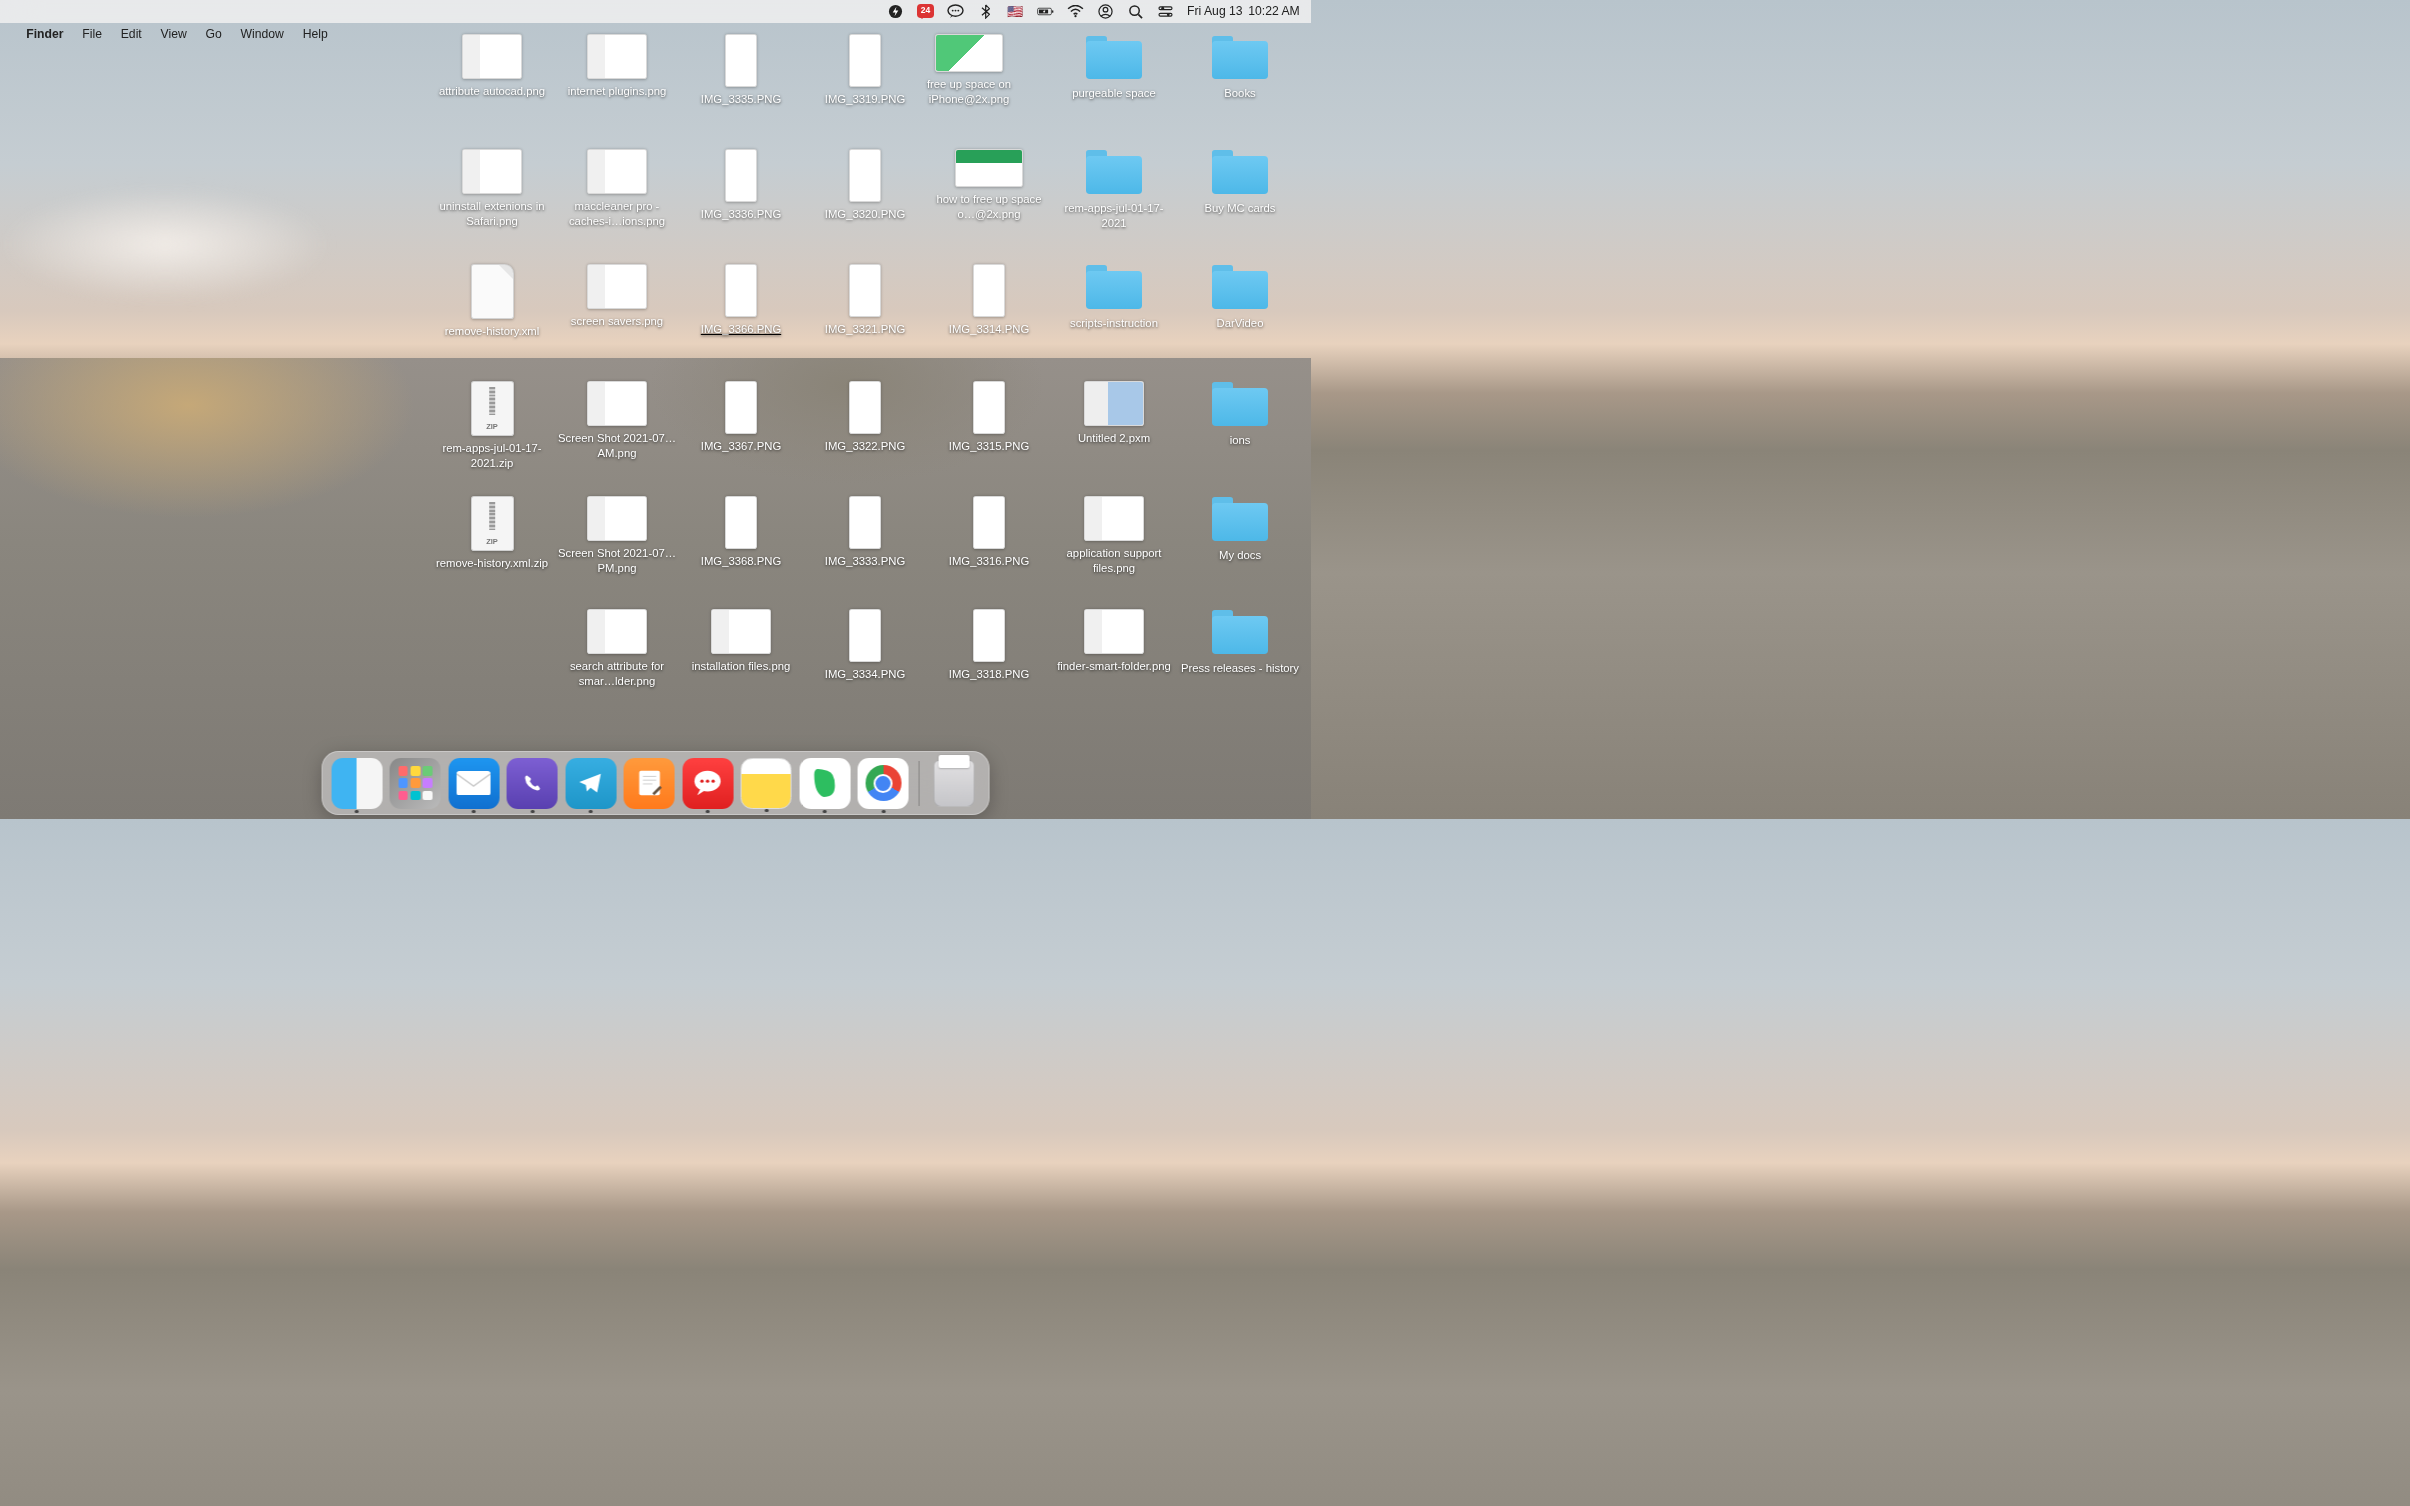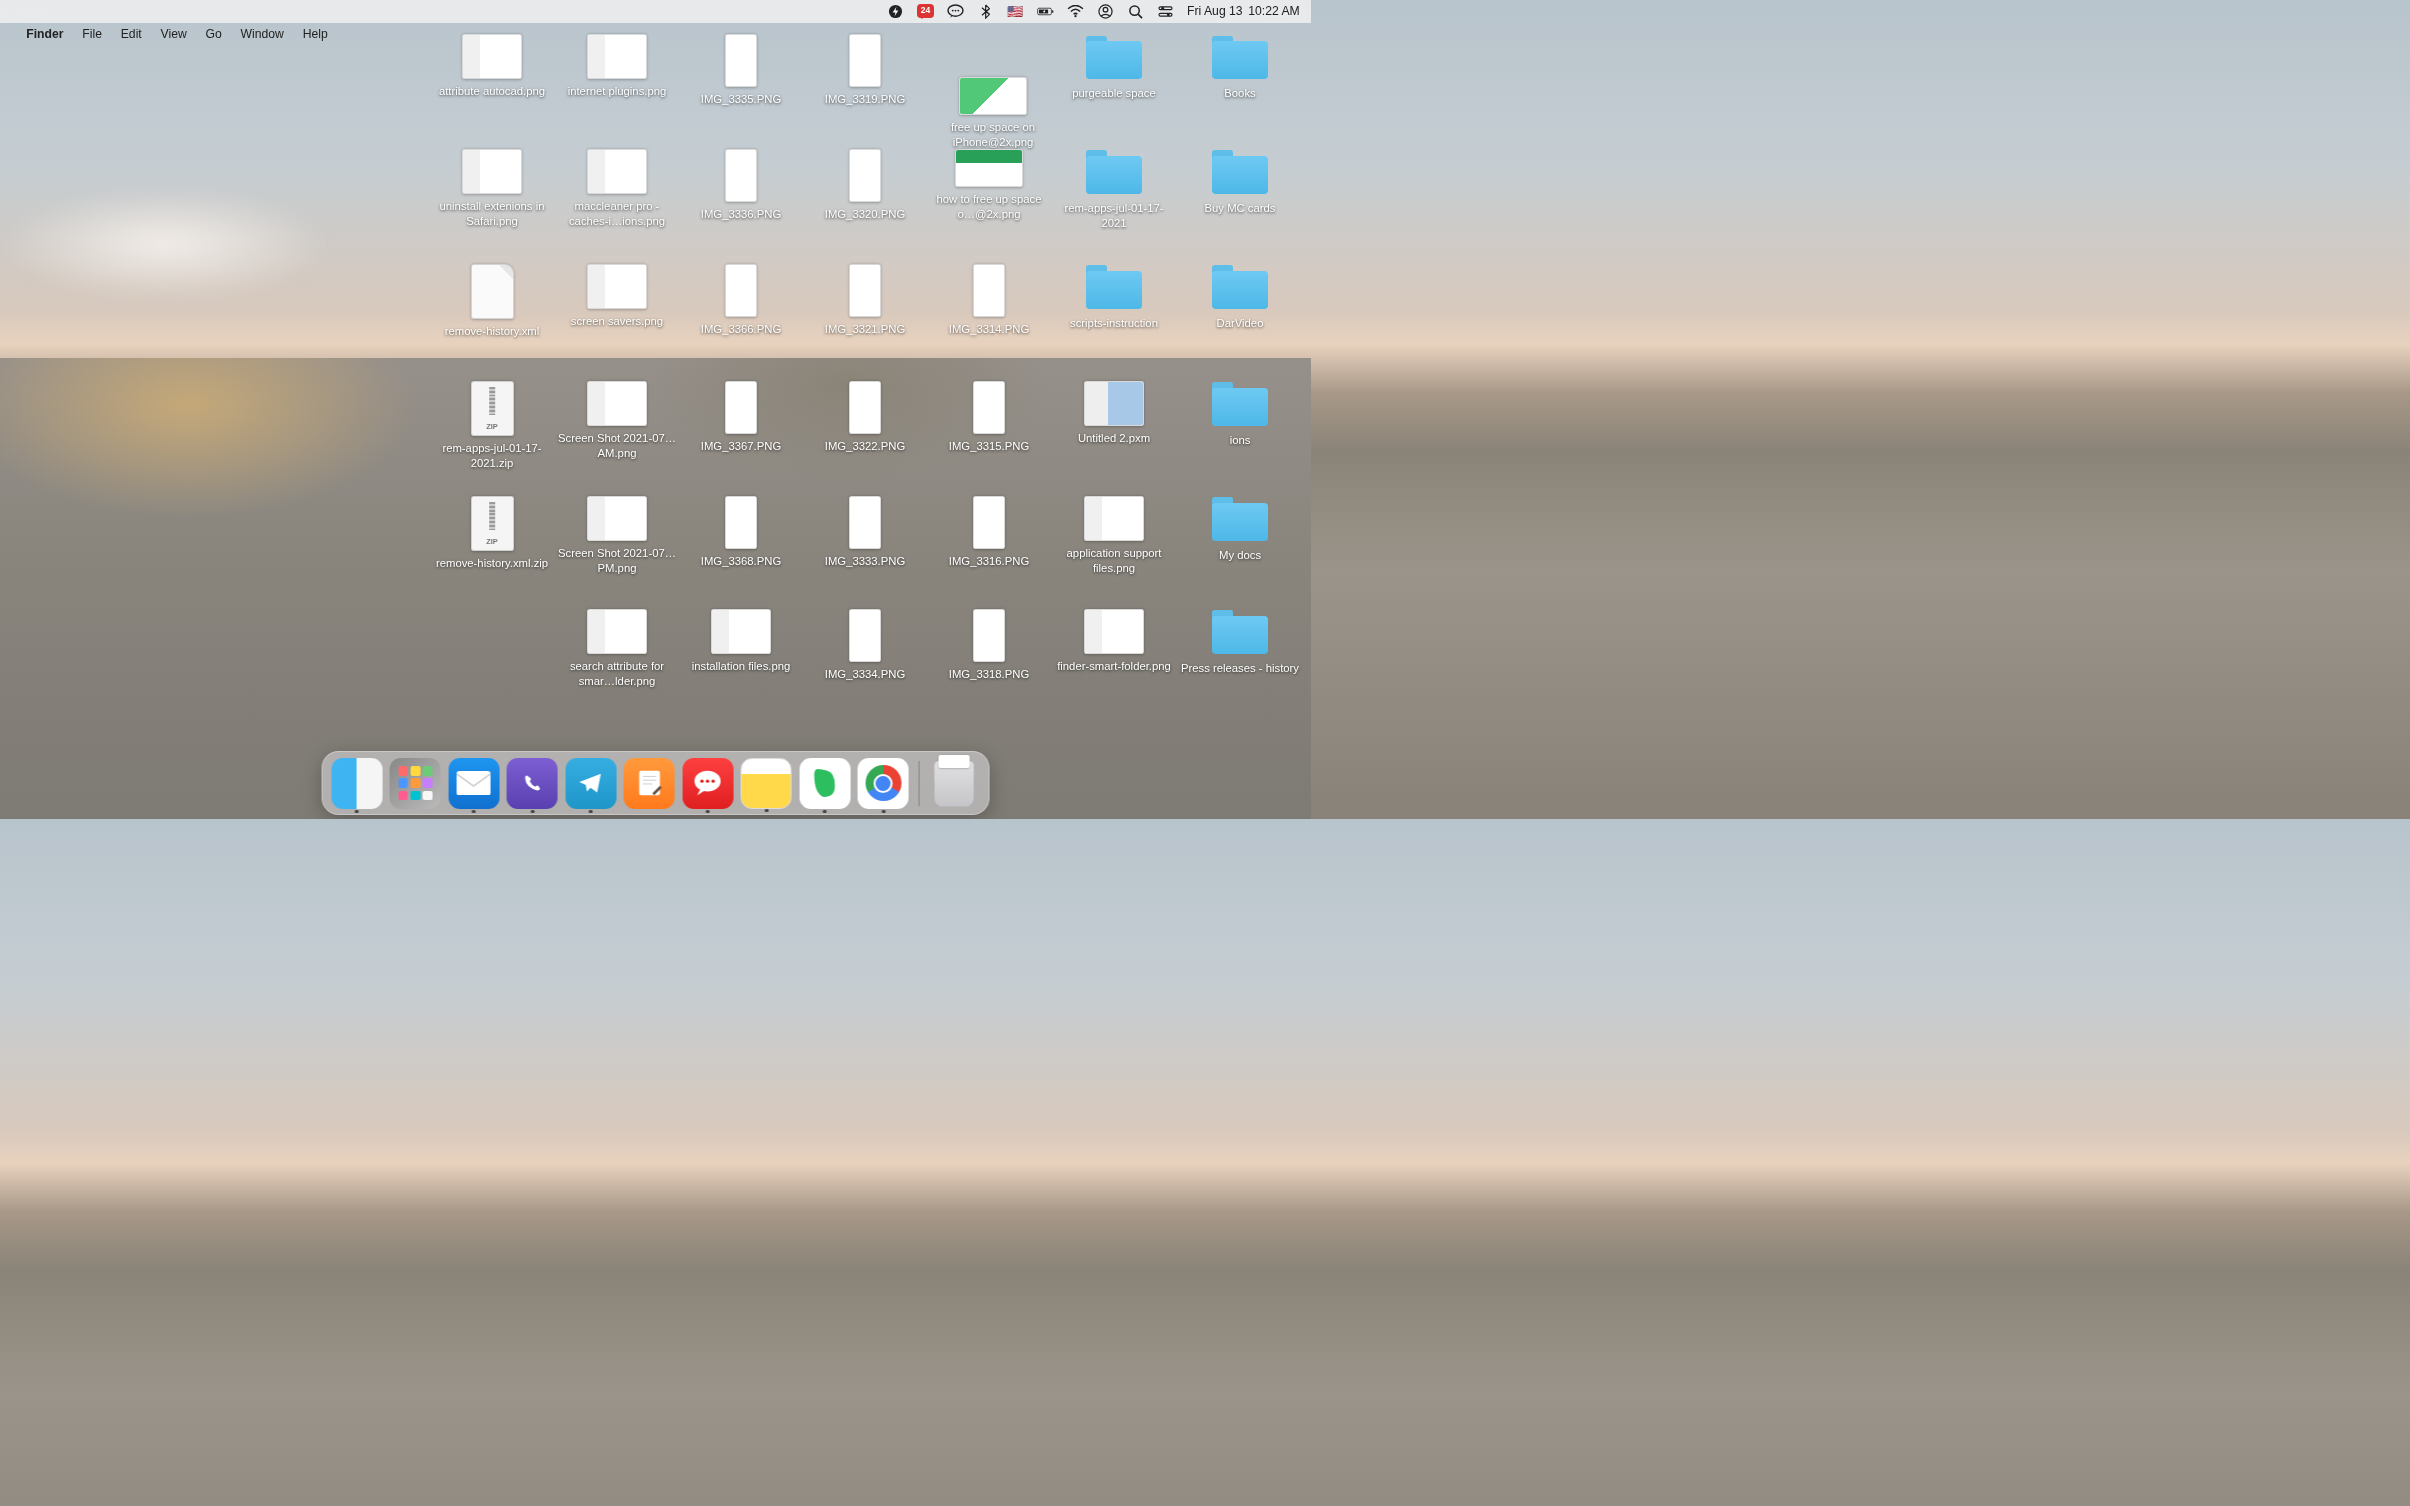--- a/index.html
+++ b/index.html
@@ -403,21 +403,21 @@
         <div class="tcontent b"></div>
       </div>
       <div class="lbl">IMG_3335.PNG</div>
     </div>
     <div class="dicon" style="left: 680px; top: 126px;">
       <div class="thumb tall">
         <div class="tcontent b"></div>
       </div>
       <div class="lbl">IMG_3336.PNG</div>
     </div>
-    <div class="dicon" style="left: 680px; top: 241px;">
+    <div class="dicon" style="left: 680px; top: 241px; text-decoration: underline;">
       <div class="thumb tall">
         <div class="tcontent b"></div>
       </div>
       <div class="lbl">IMG_3366.PNG</div>
     </div>
     <div class="dicon" style="left: 680px; top: 358px;">
       <div class="thumb tall">
         <div class="tcontent b"></div>
       </div>
       <div class="lbl">IMG_3367.PNG</div>
@@ -463,21 +463,21 @@
         <div class="tcontent b"></div>
       </div>
       <div class="lbl">IMG_3333.PNG</div>
     </div>
     <div class="dicon" style="left: 804px; top: 586px;">
       <div class="thumb tall">
         <div class="tcontent b"></div>
       </div>
       <div class="lbl">IMG_3334.PNG</div>
     </div>
-    <div class="dicon" style="left: 932px; top: 11.3px; margin-top: 43px;">
+    <div class="dicon" style="left: 908px; top: 11.3px;">
       <div class="thumb wide">
         <div class="tcontent c"></div>
       </div>
       <div class="lbl">free up space on iPhone@2x.png</div>
     </div>
     <div class="dicon" style="left: 928px; top: 126px;">
       <div class="thumb wide">
         <div class="tcontent d"></div>
       </div>
       <div class="lbl">how to free up space o…@2x.png</div>

